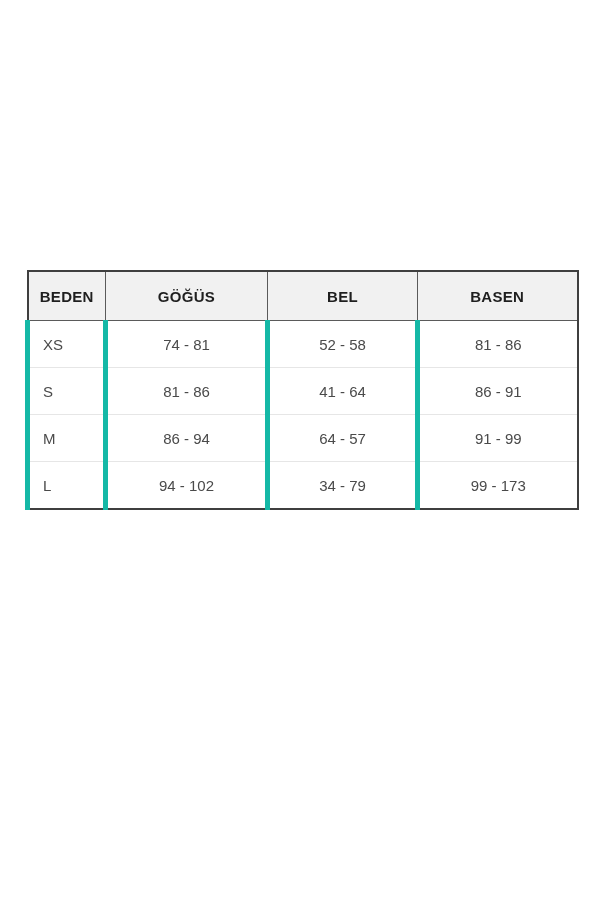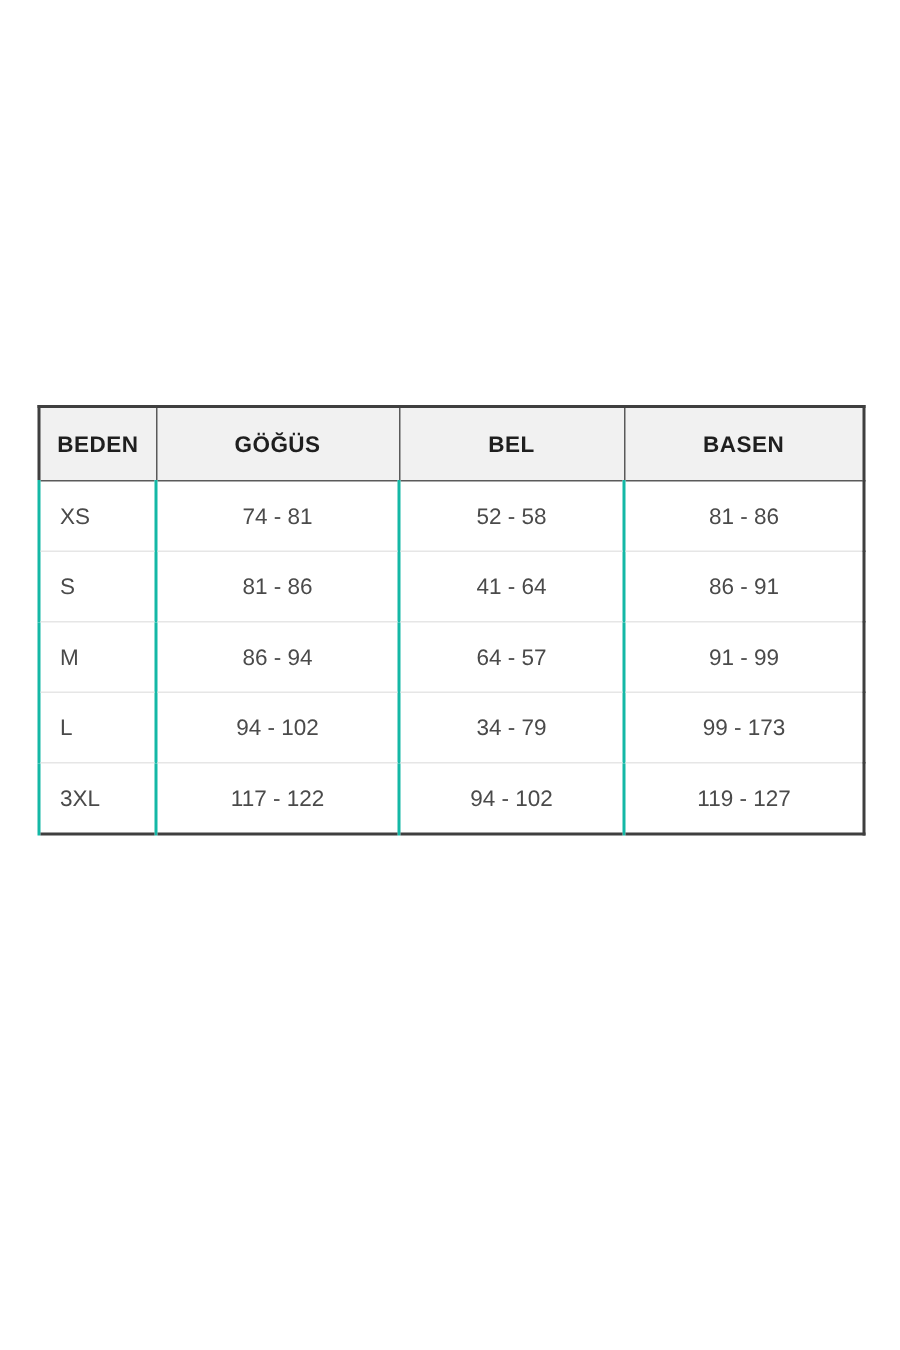--- a/index.html
+++ b/index.html
@@ -43,21 +43,21 @@
     border-right: 1px solid #5a5a5a;
     border-bottom: 1px solid #5a5a5a;
     margin-top: 30px;
   }
   table.size-chart td {
     height: 44px;
     background: #ffffff;
     color: #4a4a4a;
     font-size: 15px;
     text-align: center;
-    border-left: 2px solid #14b8a6;
+    border-left: 5px solid #14b8a6;
     border-right: 1px solid #5a5a5a;
     border-top: 1px solid #e6e6e6;
   }
   table.size-chart tbody tr:first-child td {
     border-top: none;
   }
   table.size-chart td.size-cell {
     text-align: left;
     padding-left: 13px;
   }
@@ -100,22 +100,16 @@
           <td>86 - 94</td>
           <td>64 - 57</td>
           <td>91 - 99</td>
         </tr>
         <tr>
           <td class="size-cell">L</td>
           <td>94 - 102</td>
           <td>34 - 79</td>
           <td>99 - 173</td>
         </tr>
-        <tr>
-          <td class="size-cell">3XL</td>
-          <td>117 - 122</td>
-          <td>94 - 102</td>
-          <td>119 - 127</td>
-        </tr>
       </tbody>
     </table>
   </div>
 </div>
 
 </body></html>

